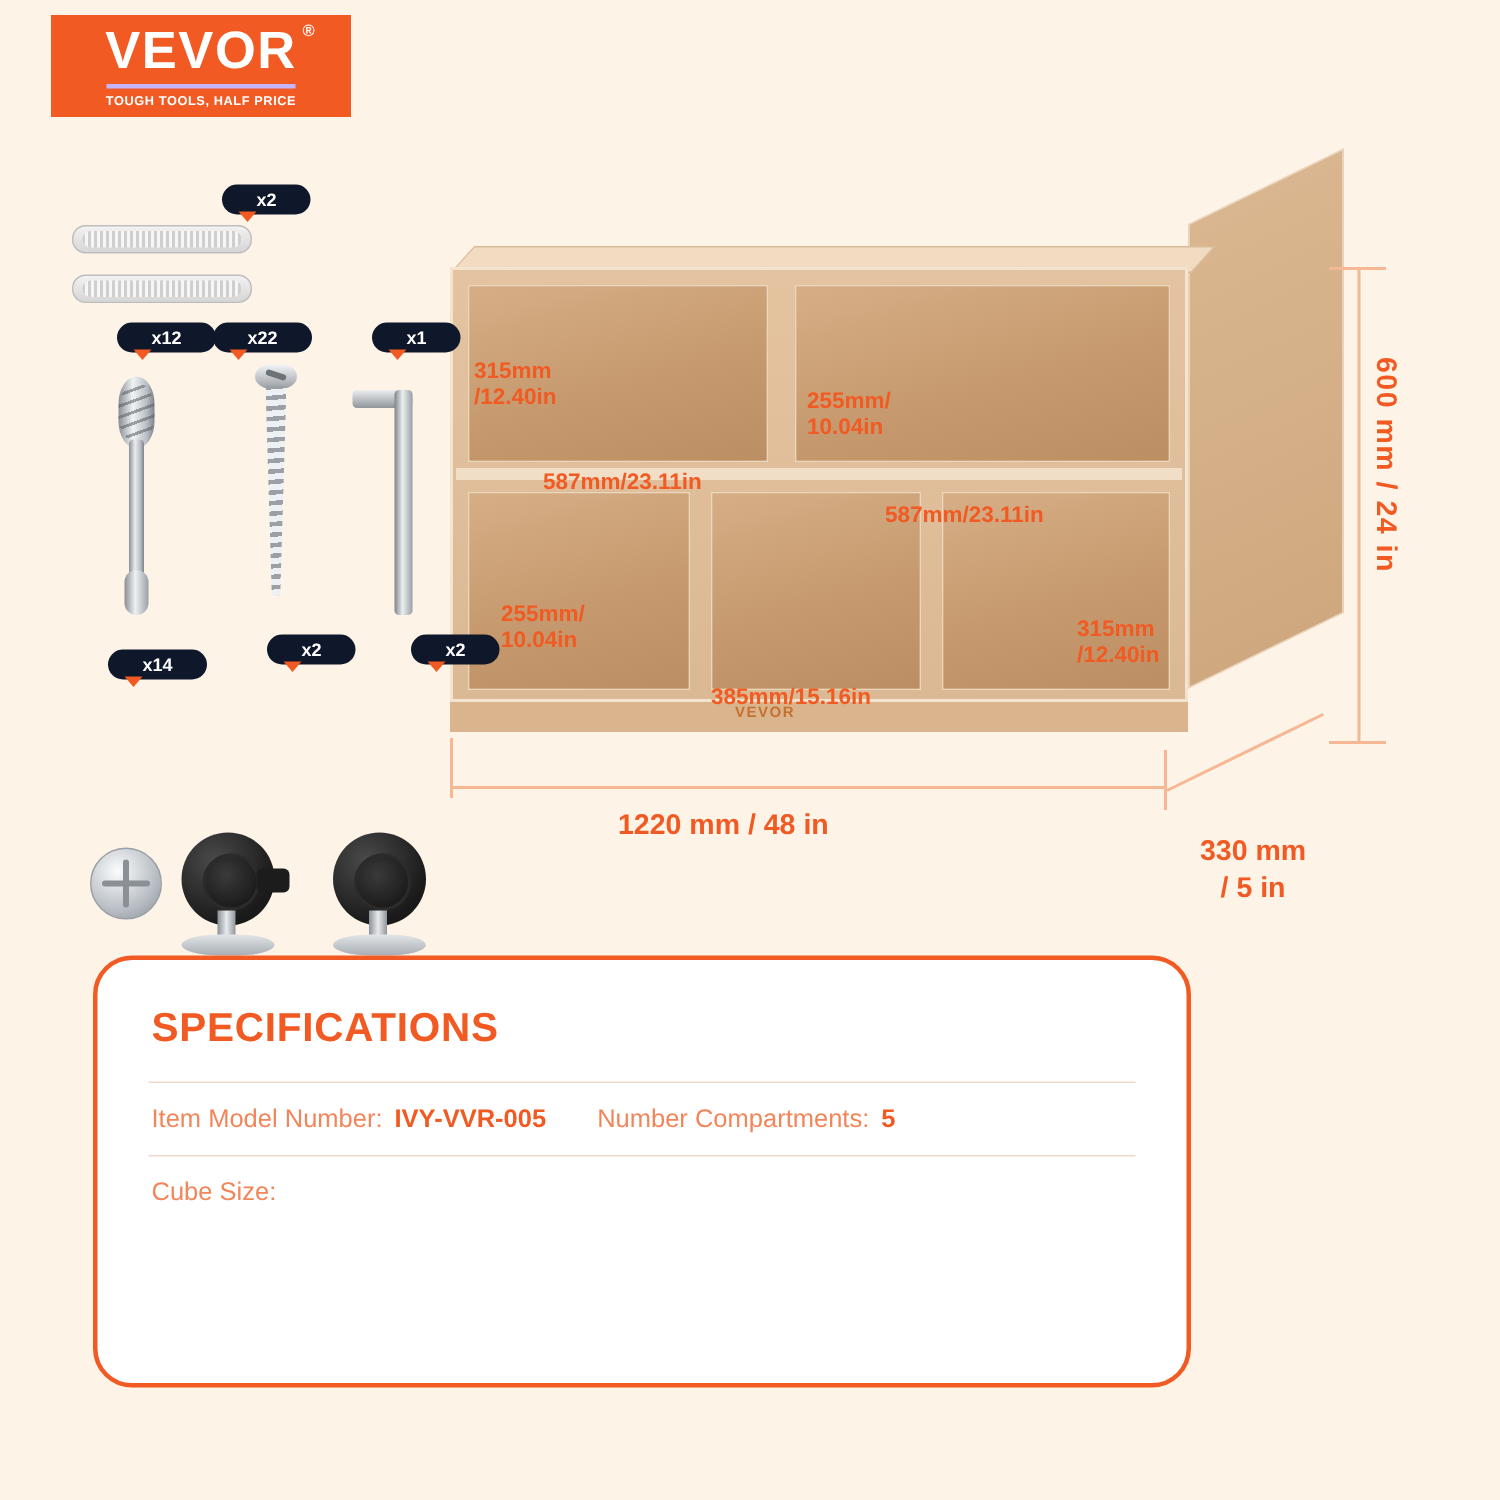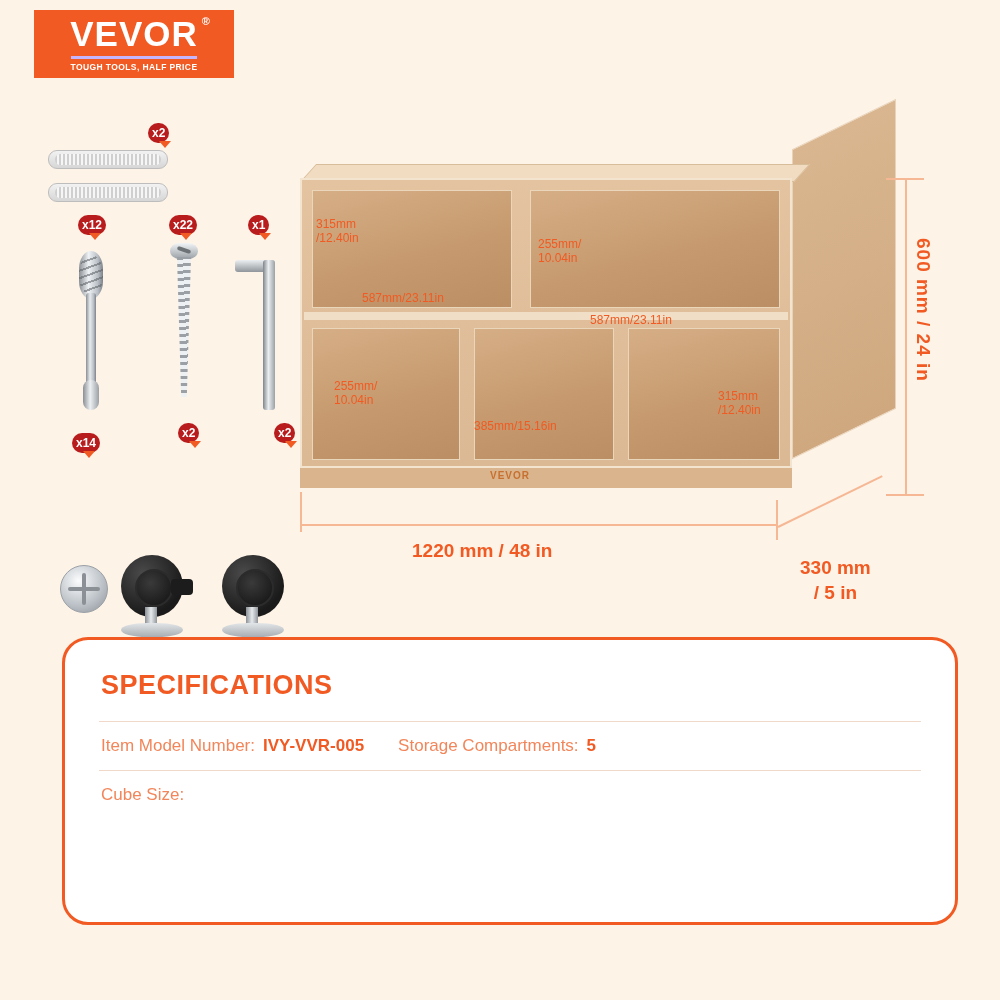--- a/index.html
+++ b/index.html
@@ -74,26 +74,26 @@
     inset: 3px 6px;
     background: repeating-linear-gradient(90deg,#cfcfcf 0 2px,#f6f6f6 2px 4px);
     border-radius: 6px;
   }
   .velcro-1 { left: 18px; top: 35px; }
   .velcro-2 { left: 18px; top: 68px; }
 
   
   .bubble {
     position: absolute;
-    background: #b91c1c;
+    background: #0f172a;
     color: #ffffff;
     font-size: 12px;
     font-weight: bold;
     border-radius: 13px;
-    padding: 4px 4px;
+    padding: 4px 23px;
     line-height: 1;
     z-index: 5;
   }
   .bubble::after {
     content: "";
     position: absolute;
     left: 11px;
     bottom: -5px;
     width: 0; height: 0;
     border-left: 6px solid transparent;
@@ -321,24 +321,25 @@
   }
   .cube .back {
     position: absolute;
     inset: 0;
     background: linear-gradient(165deg,#d6ae86 0%, #c69a6e 55%, #bb8f63 100%);
   }
 
   .dim-label {
     position: absolute;
     color: #f15a22;
-    font-size: 12px;
-    font-weight: normal;
+    font-size: 15px;
+    font-weight: bold;
     line-height: 1.15;
     white-space: nowrap;
+    margin-top: 21px;
   }
   .dim-big {
     position: absolute;
     color: #f15a22;
     font-size: 19px;
     font-weight: bold;
     white-space: nowrap;
   }
   .brandmark {
     position: absolute;
@@ -350,21 +351,21 @@
   .guide {
     position: absolute;
     background: #f6b794;
   }
 
   
   .spec-card {
     position: absolute;
     left: 62px;
     top: 637px;
-    width: 896px;
+    width: 732px;
     height: 288px;
     background: #ffffff;
     border: 3px solid #f15a22;
     border-radius: 26px;
     box-sizing: border-box;
     padding: 26px 34px;
   }
   .spec-title {
     color: #f15a22;
     font-size: 27px;
@@ -414,21 +415,21 @@
     </div>
 
   <div class="bubble" style="left:48px; top:100px;">x12</div>
   <div class="bolt">
     <div class="head"></div>
     <div class="thread"></div>
     <div class="shaft"></div>
     <div class="tip"></div>
   </div>
 
-  <div class="bubble" style="left:139px; top:100px;">x22</div>
+  <div class="bubble" style="left:112px; top:100px;">x22</div>
   <div class="screw">
     <div class="sc-head"></div>
     <div class="sc-slot"></div>
     <div class="sc-body"></div>
   </div>
 
   <div class="bubble" style="left:218px; top:100px;">x1</div>
   <div class="allen">
     <div class="horiz"></div>
     <div class="vert"></div>
@@ -494,21 +495,21 @@
   </div>
 
   <div class="dim-label" style="left:72px; top:142px;">587mm/23.11in</div>
   <div class="dim-label" style="left:300px; top:164px;">587mm/23.11in</div>
 
   <div class="dim-label" style="left:44px; top:230px;">
     <span>255mm/</span><br>
     <span>10.04in</span>
   </div>
 
-  <div class="dim-label" style="left:184px; top:270px;">385mm/15.16in</div>
+  <div class="dim-label" style="left:184px; top:285px;">385mm/15.16in</div>
 
   <div class="dim-label" style="left:428px; top:240px;">
     <span>315mm</span><br>
     <span>/12.40in</span>
   </div>
 </div>
 
 <div class="guide" style="left:905px; top:178px; width:2px; height:318px;"></div>
 <div class="guide" style="left:886px; top:178px; width:38px; height:2px;"></div>
 <div class="guide" style="left:886px; top:494px; width:38px; height:2px;"></div>
@@ -525,21 +526,21 @@
   <span>/ 5 in</span>
 </div>
 
 <div class="spec-card">
   <div class="spec-title">SPECIFICATIONS</div>
 
   <div class="spec-row">
     <span class="spec-label">Item Model Number:</span>
     <span class="spec-value">IVY-VVR-005</span>
     <span class="gap-lg"></span>
-    <span class="spec-label">Storage Compartments:</span>
+    <span class="spec-label">Number Compartments:</span>
     <span class="spec-value">5</span>
   </div>
 
 
   <div class="spec-row">
     <span class="spec-label">Cube Size:</span>
   </div>
 </div>
 
 </body></html>

